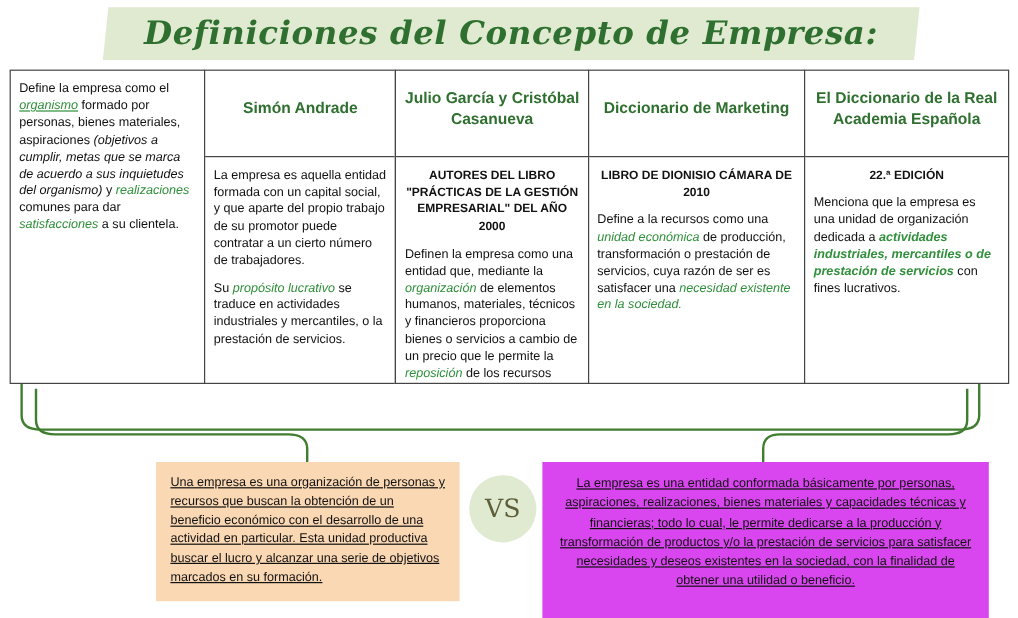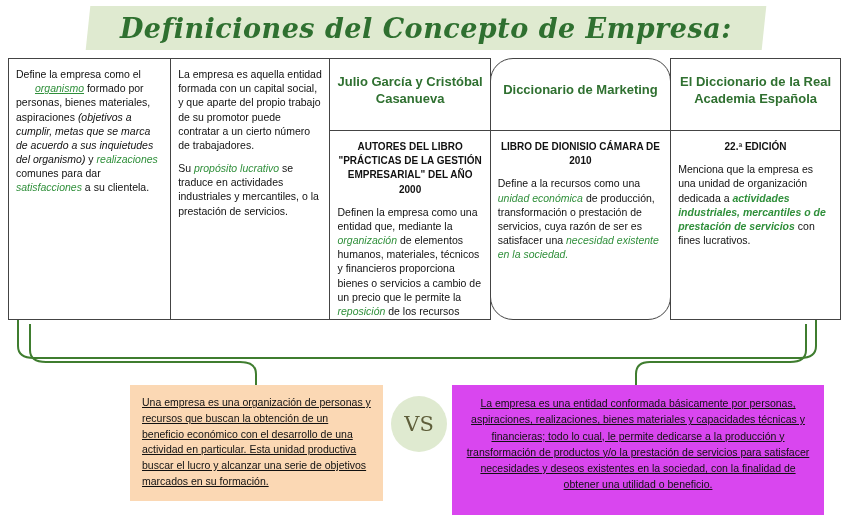--- a/index.html
+++ b/index.html
@@ -87,26 +87,26 @@
     height: 188px;
     box-sizing: border-box;
     overflow: hidden;
   }
   .col-body p { margin: 0 0 9px 0; }
   .col-body p:last-child { margin-bottom: 0; }
 
   .w1 { width: 170px; }
   .w2 { width: 167px; }
   .w3 { width: 168px; align-items: flex-end; }
-  .w4 { width: 189px; border-radius: 23px; }
+  .w4 { width: 189px; }
   .w5 { width: 178px; }
 
   .hl-green { color: #2f8f3a; font-style: italic; }
   .hl-green-b { color: #2f8f3a; font-weight: bold; font-style: italic; }
-  .hl-under { text-decoration: underline; margin-left: 19px; }
+  .hl-under { text-decoration: underline; }
   .ital { font-style: italic; }
   .centered { text-align: center; }
   .small-caps-head {
     font-size: 10px;
     font-weight: bold;
     text-align: center;
     color: #111;
     line-height: 1.3;
   }
 
@@ -175,20 +175,24 @@
 </div>
 
 <div class="table-wrap">
   <div class="col w1">
     <div class="col-body">
         <p><span>Define la empresa como el </span><span class="hl-green hl-under">organismo</span><span> formado por personas, bienes materiales, aspiraciones </span><span class="ital">(objetivos a cumplir, metas que se marca de acuerdo a sus inquietudes del organismo)</span><span> y </span><span class="hl-green">realizaciones</span><span> comunes para dar </span><span class="hl-green">satisfacciones</span><span> a su clientela.</span></p>
       </div>
   </div>
 
   <div class="col w2">
+    <div class="col-head">
+      <div class="h-main">Simón Andrade</div>
+      <div class="h-sub"></div>
+    </div>
     <div class="col-body">
         <p><span>La empresa es aquella entidad formada con un capital social, y que aparte del propio trabajo de su promotor puede contratar a un cierto número de trabajadores.</span></p>
         <p><span>Su </span><span class="hl-green">propósito lucrativo</span><span> se traduce en actividades industriales y mercantiles, o la prestación de servicios.</span></p>
       </div>
   </div>
 
   <div class="col w3">
     <div class="col-head">
       <div class="h-main">Julio García y Cristóbal Casanueva</div>
       <div class="h-sub"></div>

